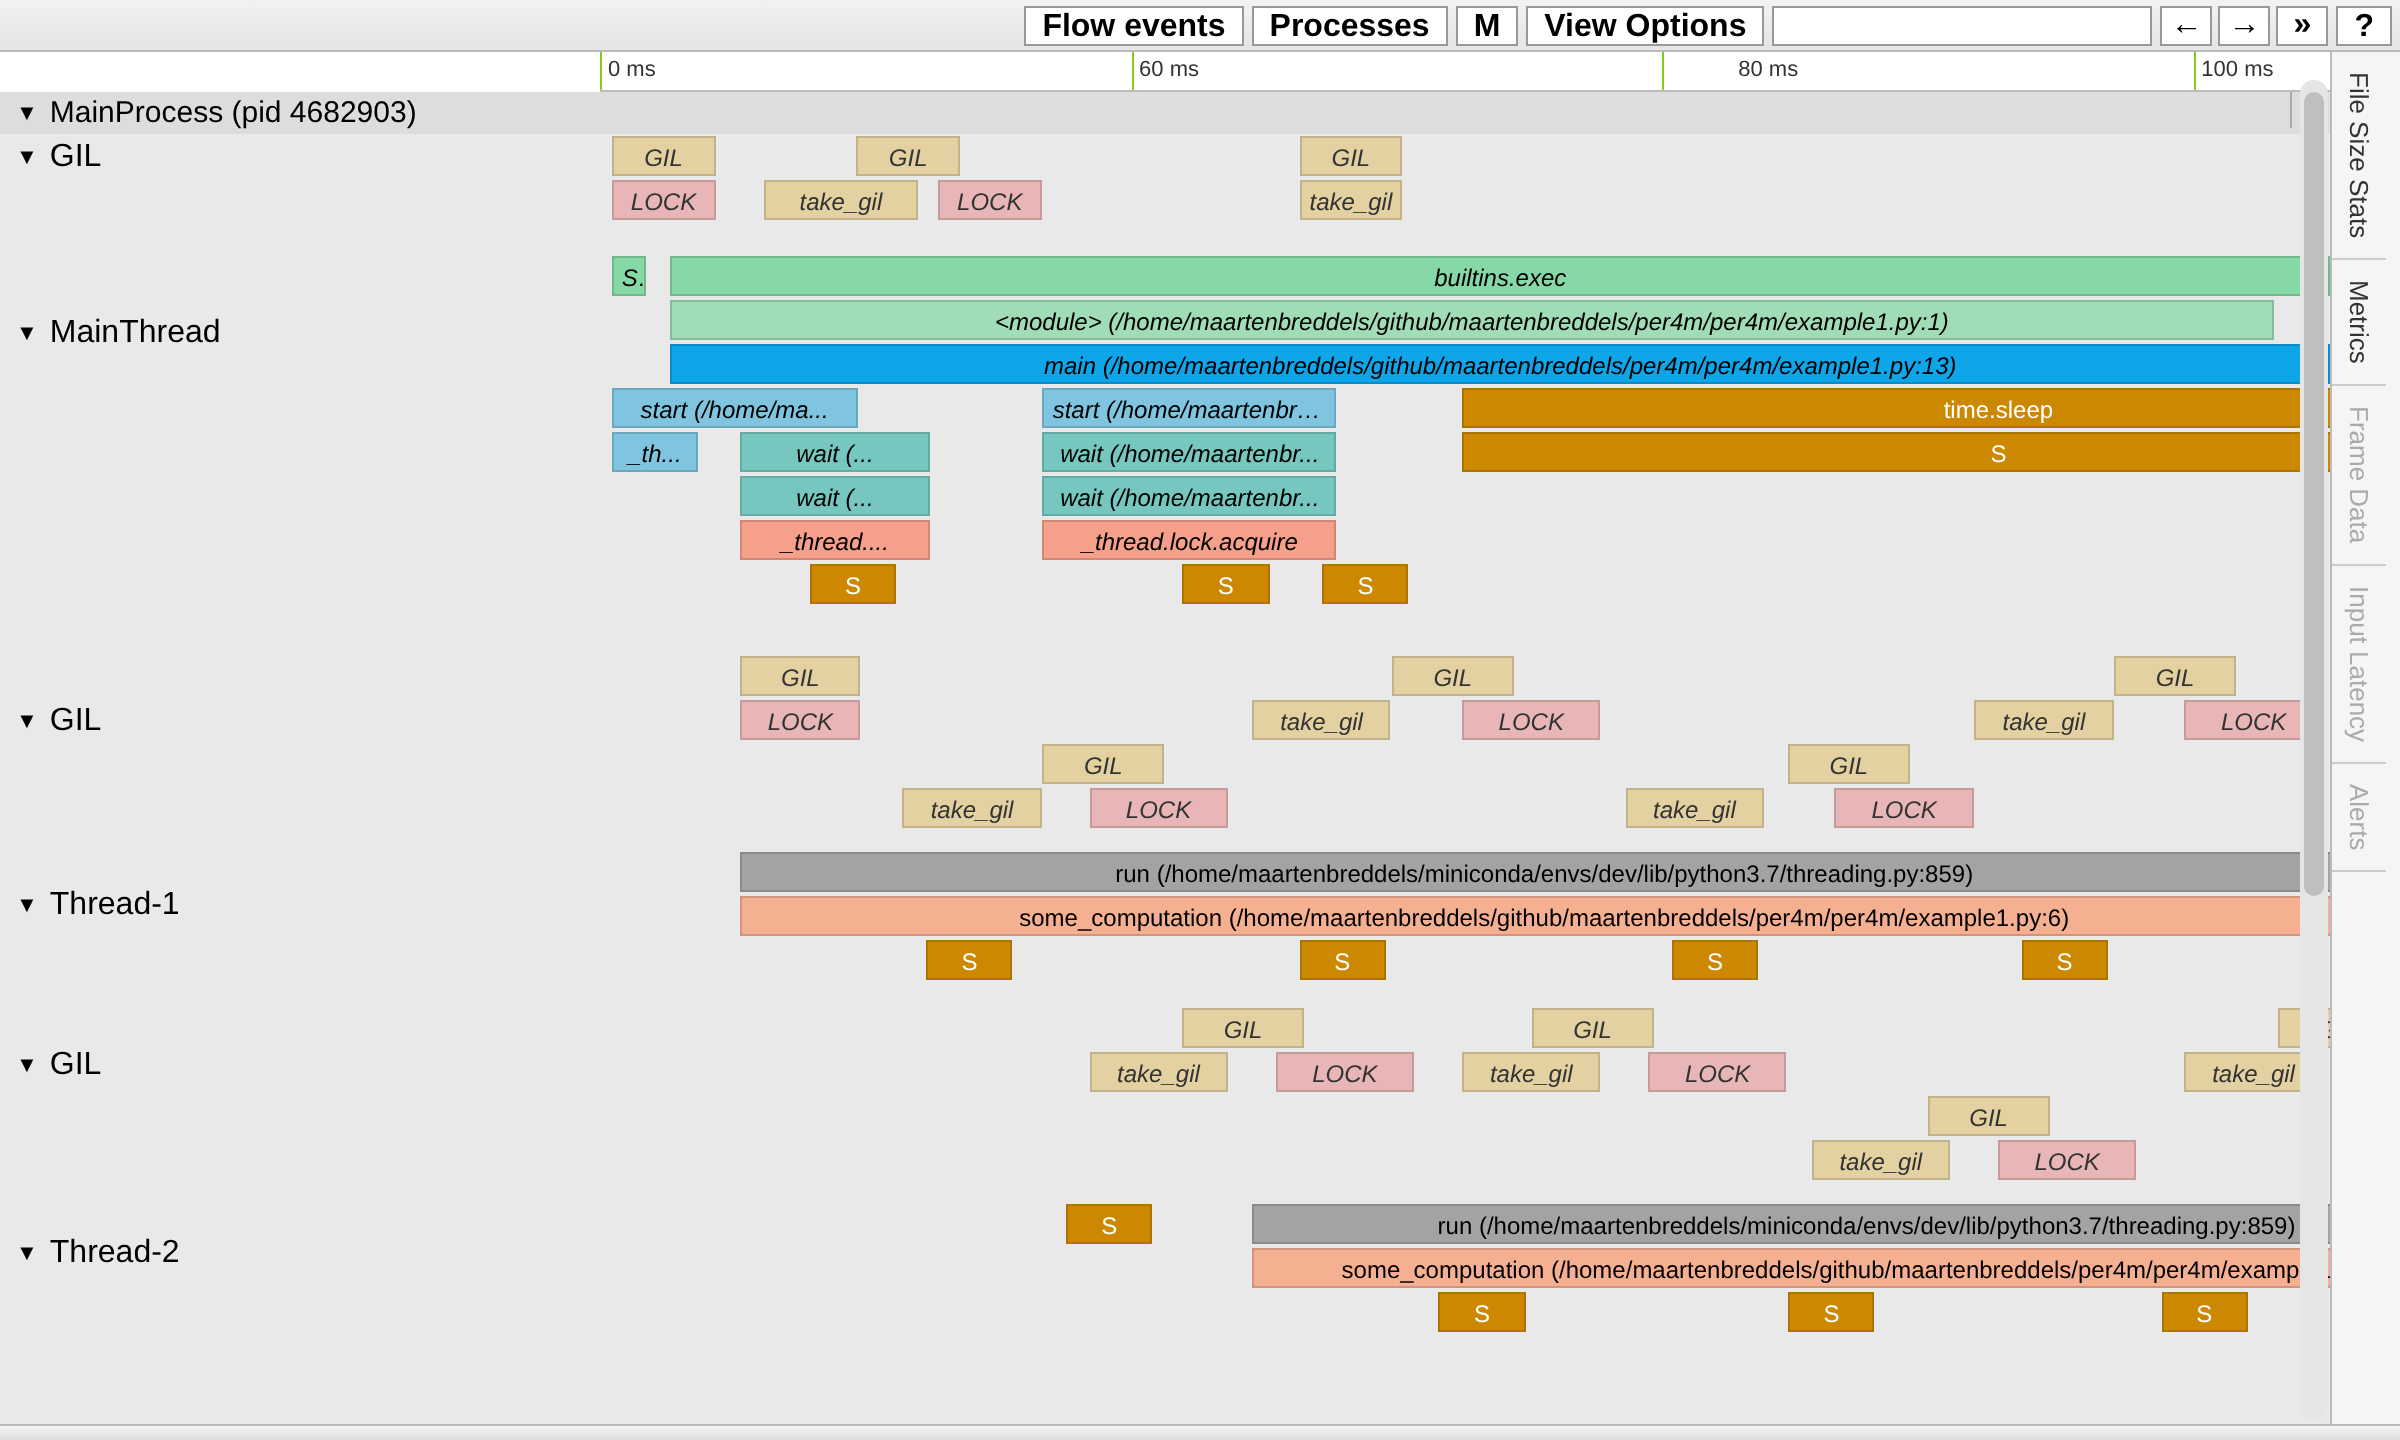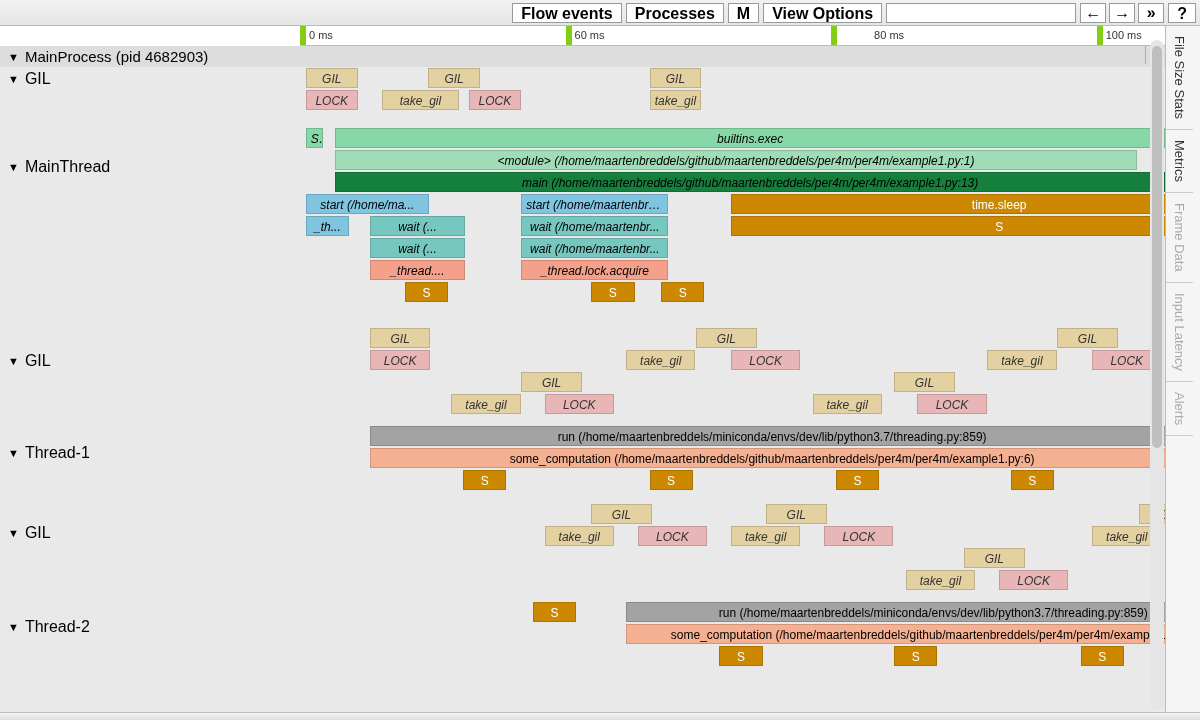--- a/index.html
+++ b/index.html
@@ -3,31 +3,31 @@
 <meta charset="utf-8">
 <style>
 * { box-sizing: border-box; margin: 0; padding: 0; }
 body { font-family: Helvetica, Arial, sans-serif; font-size: 13px; background: #fff; width: 1200px; height: 720px; overflow: hidden; position: relative; }
 .topbar { position: absolute; top: 0; left: 0; right: 0; height: 26px; background: linear-gradient(#f2f2f2,#e5e5e5); border-bottom: 1px solid #bbb; display: flex; align-items: center; justify-content: flex-end; padding: 2px 4px; gap: 4px; }
 .topbar button, .topbar input { height: 20px; font-size: 16px; border: 1px solid #999; background: #fff; padding: 1px 8px; cursor: pointer; font-weight: bold; }
 .topbar input { width: 190px; }
 .topbar .navgrp { display: flex; gap: 3px; }
 .topbar .navgrp button { width: 26px; padding: 0; }
 .ruler { position: absolute; top: 26px; left: 300px; right: 35px; height: 20px; background: #fff; border-bottom: 1px solid #bbb; font-size: 11px; color: #333; }
-.ruler .tick { position: absolute; top: 0; height: 100%; border-left: 6px solid #84cc16; padding-left: 3px; line-height: 18px; }
+.ruler .tick { position: absolute; top: 0; height: 100%; border-left: 1px solid #84cc16; padding-left: 3px; line-height: 18px; }
 .tracks { position: absolute; top: 46px; left: 0; right: 35px; bottom: 8px; overflow-y: auto; background: #e9e9e9; }
 .side-label { position: absolute; left: 0; width: 300px; display: flex; align-items: center; padding: 2px 8px; font-size: 16px; }
 .side-label.h0 { font-size: 15px; background: #ddd; }
 .chev { font-size: 11px; margin-right: 6px; color: #000; }
 .seg { position: absolute; height: 20px; line-height: 20px; font-size: 12px; text-align: center; overflow: hidden; text-overflow: ellipsis; white-space: nowrap; font-style: italic; border: 1px solid rgba(0,0,0,0.15); padding: 0 4px; }
 .c-tan   { background: #e3d1a1; color: #333; }
 .c-pink  { background: #e8b6b6; color: #333; }
 .c-green1{ background: #87d8a7; }
 .c-green2{ background: #a0dcb5; }
-.c-green3{ background: #15803d; }
+.c-green3{ background: #0ea5e9; }
 .c-blue  { background: #7fc5e0; }
 .c-teal  { background: #76c7bf; }
 .c-salmon{ background: #f4a08a; }
 .c-orange{ background: #cc8800; color:#fff; font-style: normal; }
 .c-magenta{ background: #a3a3a3; font-style: normal; }
 .c-peach { background: #f5b091; font-style: normal; }
 .closebtn { position: absolute; right: 0; top: 0; width: 20px; height: 18px; text-align: center; background: #ddd; border-left: 1px solid #aaa; cursor:pointer; font-weight: bold; }
 .rside { position: absolute; top: 26px; right: 0; bottom: 0; width: 35px; background: #f5f5f5; border-left: 1px solid #bbb; }
 .rside .tab { writing-mode: vertical-rl; text-orientation: mixed; padding: 10px 6px; font-size: 13px; color: #333; border-bottom: 1px solid #ccc; cursor: pointer; }
 .rside .tab.dim { color: #aaa; }

